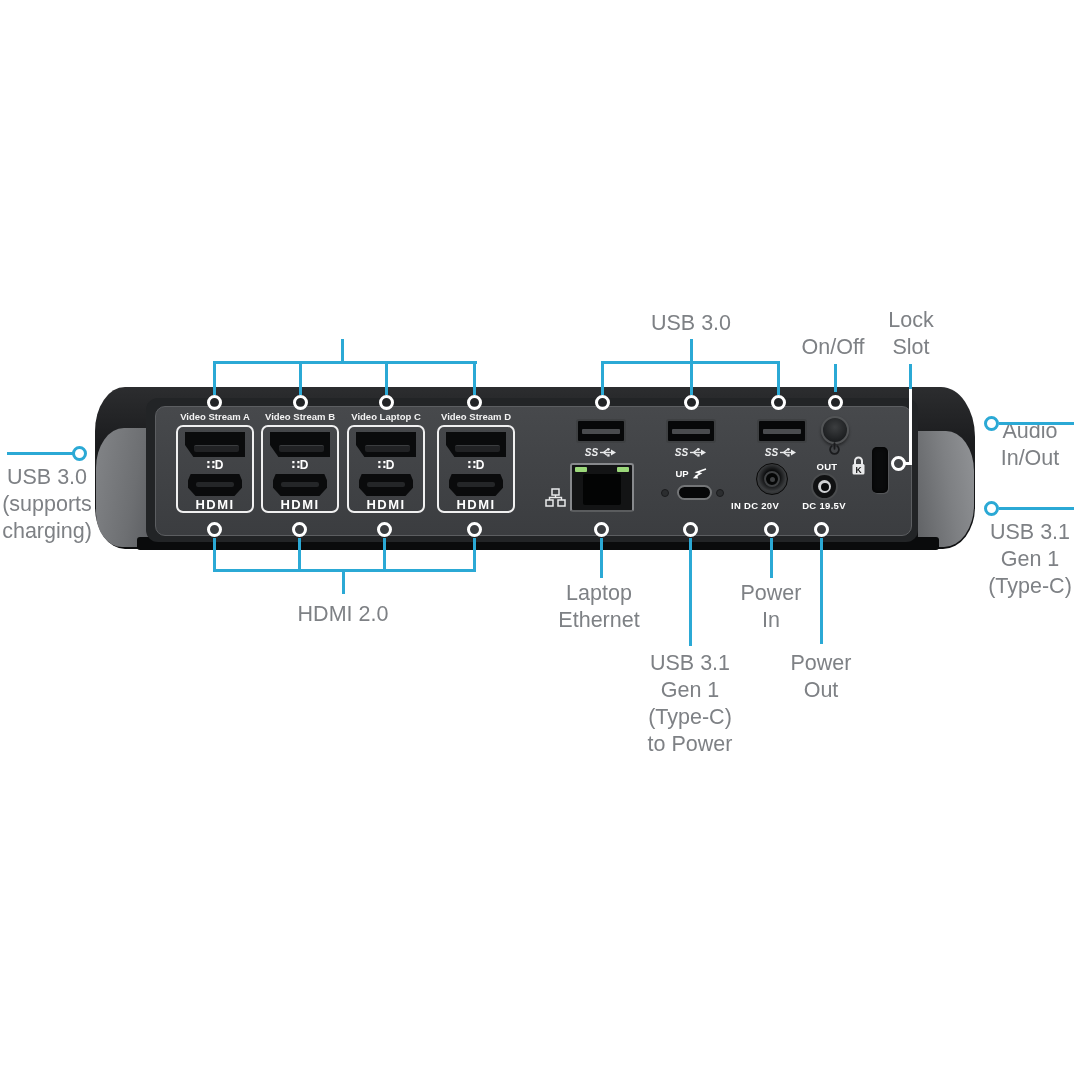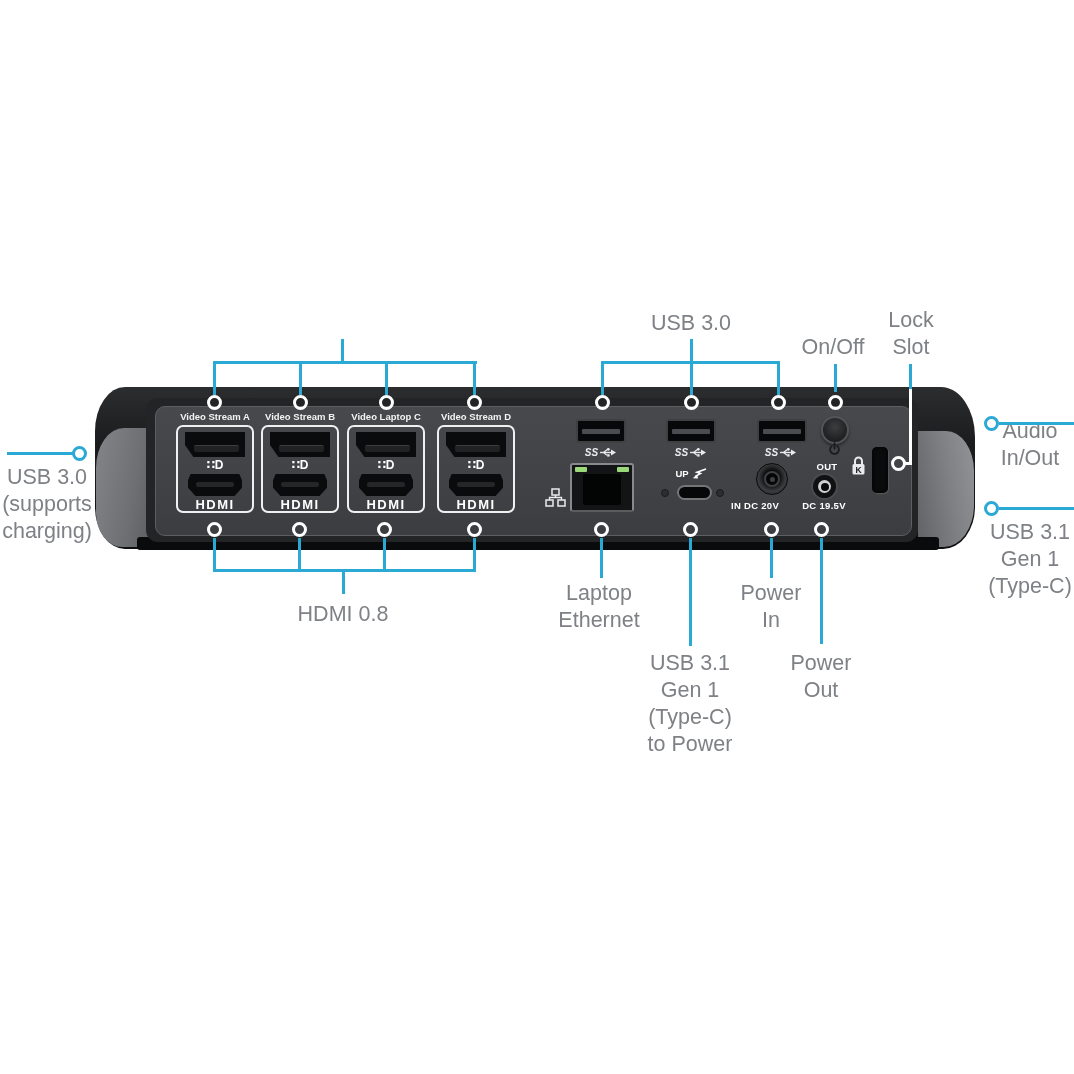--- a/index.html
+++ b/index.html
@@ -306,21 +306,21 @@
   <div class="node" style="left:207px;top:522px"></div>
   <div class="node" style="left:292px;top:522px"></div>
   <div class="node" style="left:377px;top:522px"></div>
   <div class="node" style="left:467px;top:522px"></div>
   <div class="tl" style="left:213px;top:538px;width:3px;height:34px"></div>
   <div class="tl" style="left:298px;top:538px;width:3px;height:34px"></div>
   <div class="tl" style="left:383px;top:538px;width:3px;height:34px"></div>
   <div class="tl" style="left:473px;top:538px;width:3px;height:34px"></div>
   <div class="tl" style="left:213px;top:569px;width:263px;height:3px"></div>
   <div class="tl" style="left:342px;top:569px;width:3px;height:25px"></div>
-  <div class="lbl" style="left:343px;top:601px">HDMI 0.8</div>
+  <div class="lbl" style="left:343px;top:601px">HDMI 2.0</div>
 
   <div class="node" style="left:594px;top:522px"></div>
   <div class="tl" style="left:600px;top:538px;width:3px;height:40px"></div>
   <div class="lbl" style="left:599px;top:580px">
     <div>Laptop</div>
     <div>Ethernet</div>
   </div>
 
   <div class="node" style="left:683px;top:522px"></div>
   <div class="tl" style="left:689px;top:538px;width:3px;height:108px"></div>

